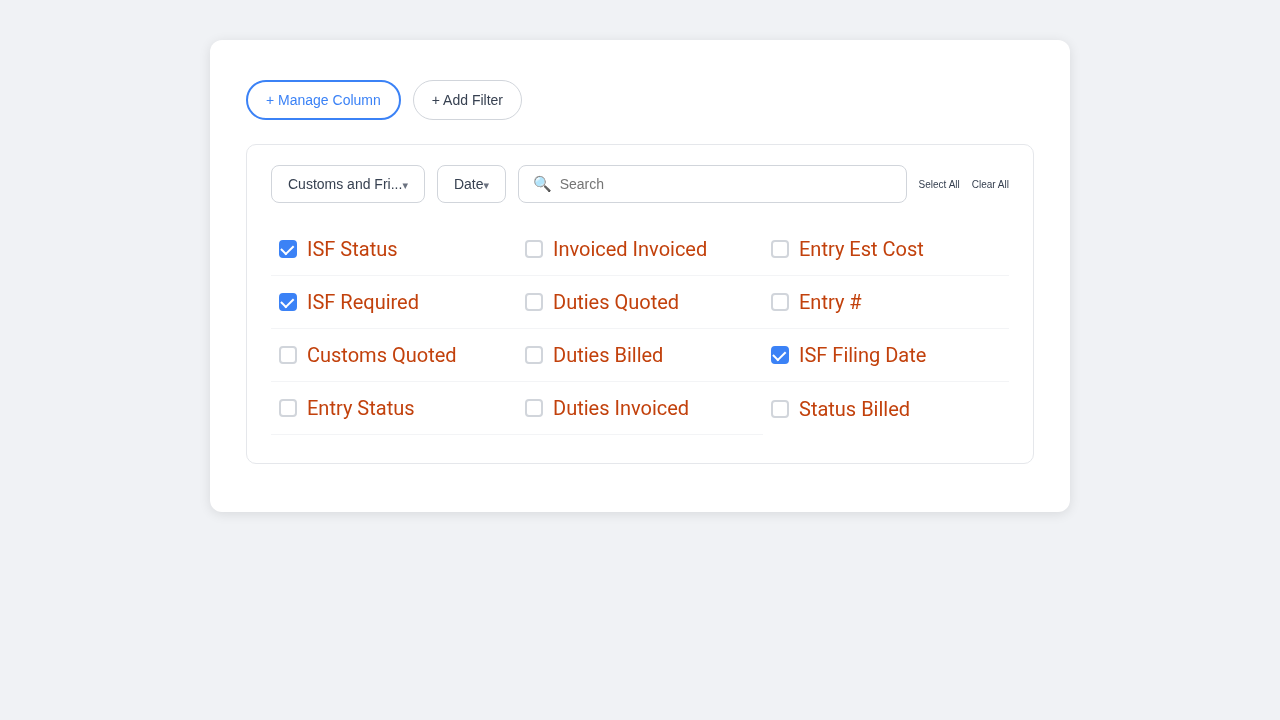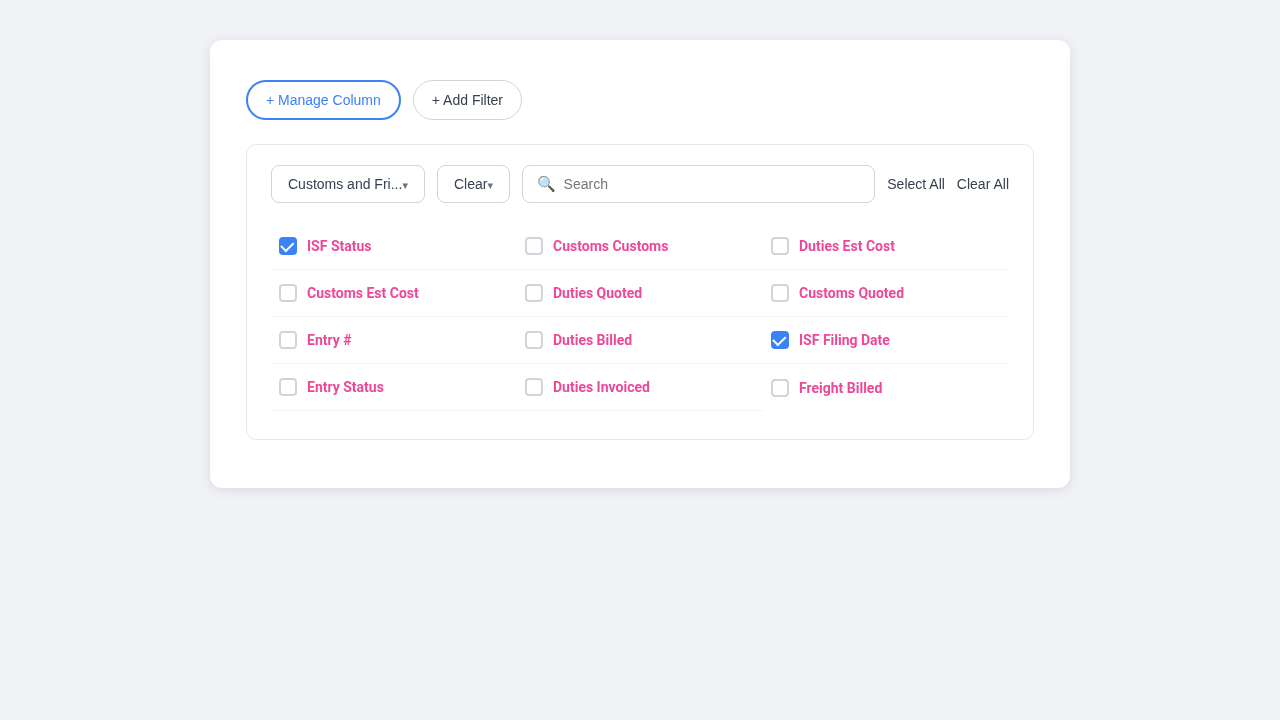--- a/index.html
+++ b/index.html
@@ -112,21 +112,21 @@
       outline: none;
       font-size: 14px;
       color: #374151;
       background: transparent;
       width: 100%;
     }
 
     .select-all-btn, .clear-all-btn {
       background: none;
       border: none;
-      font-size: 14px;
+      font-size: 10px;
       color: #374151;
       cursor: pointer;
       white-space: nowrap;
       font-weight: 500;
     }
 
     .columns-grid {
       display: grid;
       grid-template-columns: 1fr 1fr 1fr;
       row-gap: 0;
@@ -166,99 +166,99 @@
       content: '';
       width: 10px;
       height: 6px;
       border-left: 2px solid #fff;
       border-bottom: 2px solid #fff;
       transform: rotate(-45deg) translateY(-1px);
       display: block;
     }
 
     .col-label {
-      font-size: 14px;
-      color: #ec4899;
-      font-weight: 700;
+      font-size: 20px;
+      color: #c2410c;
+      font-weight: 400;
     }
   </style>
 </head>
 <body>
 
 <div class="outer-card">
   <div class="top-buttons">
     <button class="btn-manage-column">+ Manage Column</button>
     <button class="btn-add-filter">+ Add Filter</button>
   </div>
 
   <div class="inner-card">
     <div class="filter-bar">
       <button class="dropdown-btn">
         <span>Customs and Fri...</span>
         <span class="dropdown-arrow">▾</span>
       </button>
 
       <button class="dropdown-btn">
-        <span>Clear</span>
+        <span>Date</span>
         <span class="dropdown-arrow">▾</span>
       </button>
 
       <div class="search-wrapper">
         <span class="search-icon">🔍</span>
         <input class="search-input" type="text" placeholder="Search" style="">
       </div>
 
       <button class="select-all-btn">Select All</button>
       <button class="clear-all-btn">Clear All</button>
     </div>
 
     <div class="columns-grid" id="columns-grid">
     <div class="column-item">
           <div class="checkbox checked"></div>
           <span class="col-label">ISF Status</span>
         </div>
         <div class="column-item">
           <div class="checkbox"></div>
-          <span class="col-label">Customs Customs</span>
-        </div>
-        <div class="column-item">
-          <div class="checkbox"></div>
-          <span class="col-label">Duties Est Cost</span>
-        </div>
-        <div class="column-item">
-          <div class="checkbox"></div>
-          <span class="col-label">Customs Est Cost</span>
+          <span class="col-label">Invoiced Invoiced</span>
+        </div>
+        <div class="column-item">
+          <div class="checkbox"></div>
+          <span class="col-label">Entry Est Cost</span>
+        </div>
+        <div class="column-item">
+          <div class="checkbox checked"></div>
+          <span class="col-label">ISF Required</span>
         </div>
         <div class="column-item">
           <div class="checkbox"></div>
           <span class="col-label">Duties Quoted</span>
         </div>
         <div class="column-item">
           <div class="checkbox"></div>
+          <span class="col-label">Entry #</span>
+        </div>
+        <div class="column-item">
+          <div class="checkbox"></div>
           <span class="col-label">Customs Quoted</span>
-        </div>
-        <div class="column-item">
-          <div class="checkbox"></div>
-          <span class="col-label">Entry #</span>
         </div>
         <div class="column-item">
           <div class="checkbox"></div>
           <span class="col-label">Duties Billed</span>
         </div>
         <div class="column-item">
           <div class="checkbox checked"></div>
           <span class="col-label">ISF Filing Date</span>
         </div>
         <div class="column-item">
           <div class="checkbox"></div>
           <span class="col-label">Entry Status</span>
         </div>
         <div class="column-item">
           <div class="checkbox"></div>
           <span class="col-label">Duties Invoiced</span>
         </div>
         <div class="column-item">
           <div class="checkbox"></div>
-          <span class="col-label">Freight Billed</span>
+          <span class="col-label">Status Billed</span>
         </div>
       </div>
   </div>
 </div>
 
 </body></html>

